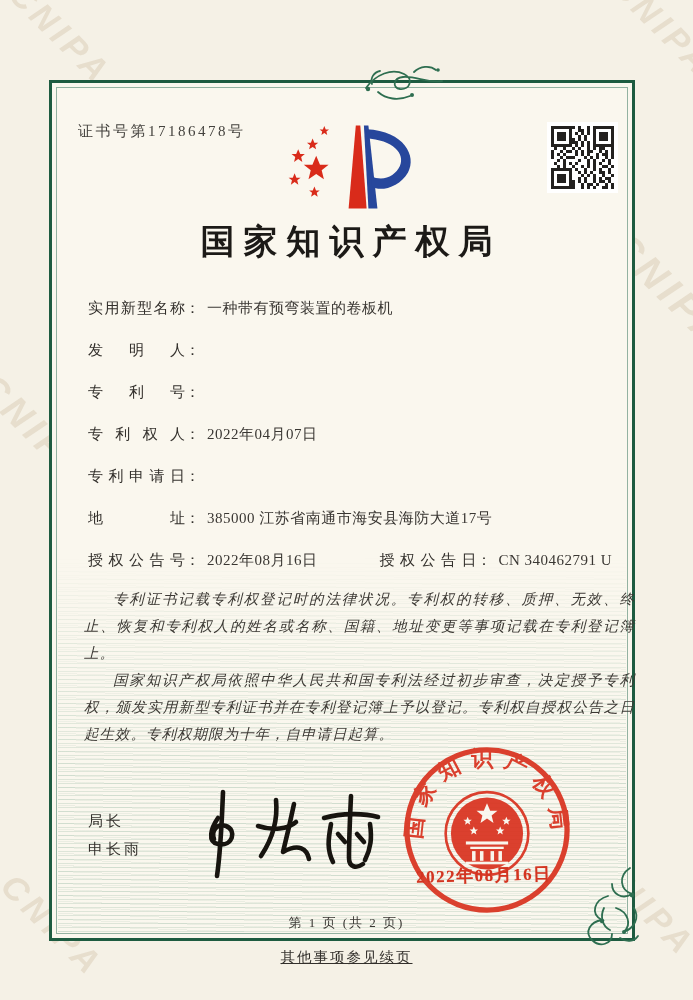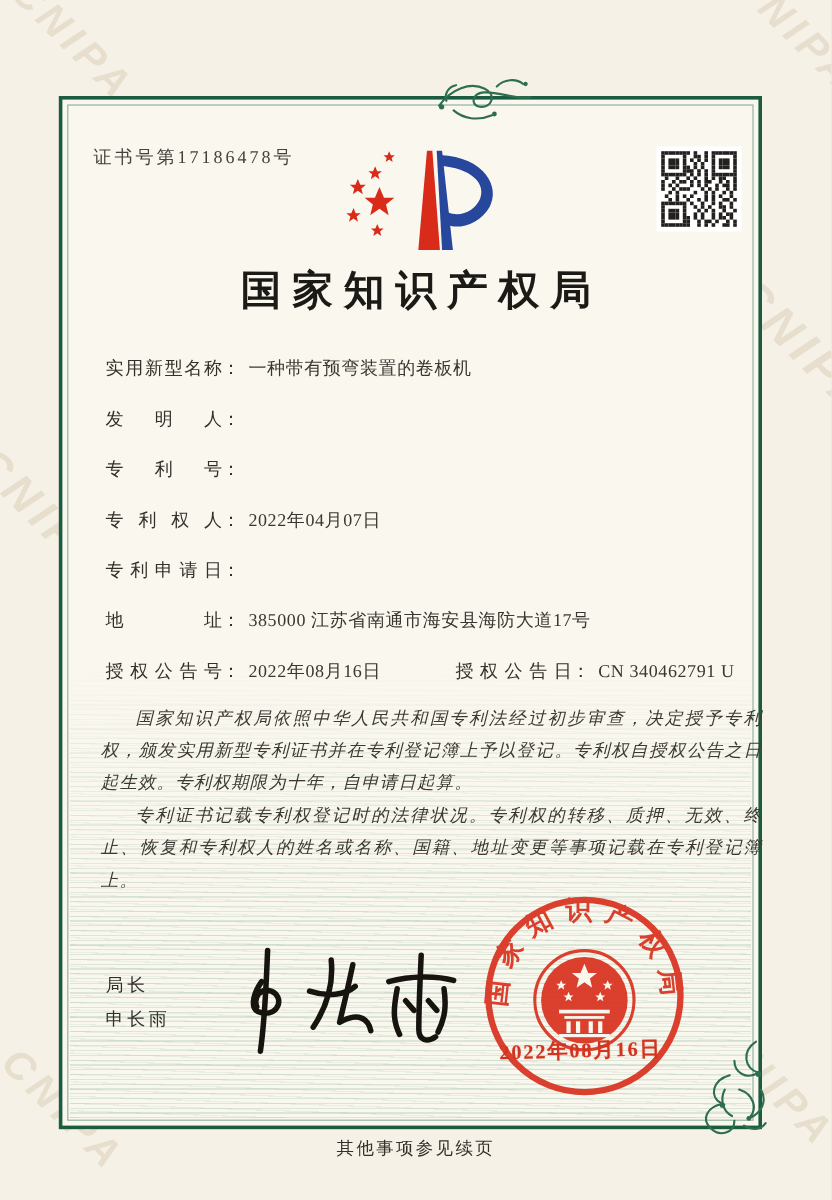--- a/index.html
+++ b/index.html
@@ -76,21 +76,21 @@
     position:absolute;left:416px;top:864px;font-size:17px;font-weight:bold;color:#d33420;
     letter-spacing:1.5px;transform:rotate(-1.5deg);text-shadow:0 0 1px rgba(211,52,32,.4);
   }
   
   .page-indicator{
     position:absolute;left:0;top:914px;width:100%;text-align:center;
     font-size:13px;letter-spacing:2px;color:#3a3733;
   }
   .footer-note{
     position:absolute;left:0;top:948px;width:100%;text-align:center;
-    font-size:14.5px;letter-spacing:2px;color:#33302c;
+    font-size:14.5px;letter-spacing:2px;color:#33302c;text-decoration:underline;
   }
   .ornament{position:absolute;pointer-events:none;}
 </style>
 </head>
 <body>
 
 <div class="page">
 
   <span class="wm" style="left:-4px;top:14px;font-size:34px;">CNIPA</span>
   <span class="wm" style="left:598px;top:6px;font-size:34px;">CNIPA</span>
@@ -425,22 +425,22 @@
       </span>
       <span class="grant-pair second">
         <span class="flabel">授权公告日</span>
           <span class="fcolon">：</span>
         <span class="fvalue">CN 340462791 U</span>
       </span>
     </div>
   </div>
 
   <div class="paras">
+    <p>专利证书记载专利权登记时的法律状况。专利权的转移、质押、无效、终止、恢复和专利权人的姓名或名称、国籍、地址变更等事项记载在专利登记簿上。</p>
     <p>国家知识产权局依照中华人民共和国专利法经过初步审查，决定授予专利权，颁发实用新型专利证书并在专利登记簿上予以登记。专利权自授权公告之日起生效。专利权期限为十年，自申请日起算。</p>
-    <p>专利证书记载专利权登记时的法律状况。专利权的转移、质押、无效、终止、恢复和专利权人的姓名或名称、国籍、地址变更等事项记载在专利登记簿上。</p>
   </div>
 
   <div class="signer-title">局长</div>
   <div class="signer-name">申长雨</div>
 
   <svg class="signature" width="200" height="96" viewBox="0 0 200 96">
     <g fill="none" stroke="#17140f" stroke-width="4.6" stroke-linecap="round" stroke-linejoin="round">
       <path d="M30,32 C23,42 19,56 30,58 C45,61 49,44 38,40 C29,37 23,45 26,53"></path>
       <path d="M35,6 C34,30 33,62 29,90"></path>
       <path d="M88,14 C90,34 85,52 73,70"></path>
@@ -477,15 +477,16 @@
         <rect x="92" y="124" width="4" height="11"></rect>
         <rect x="104" y="124" width="4" height="11"></rect>
         <rect x="113" y="124" width="4" height="11"></rect>
         <rect x="76" y="136" width="48" height="3"></rect>
       </g>
     </g>
   </svg>
 
   <div class="seal-date">2022年08月16日</div>
 
+  <div class="page-indicator">第 1 页 (共 2 页)</div>
   <div class="footer-note">其他事项参见续页</div>
 
 </div>
 
 </body></html>

